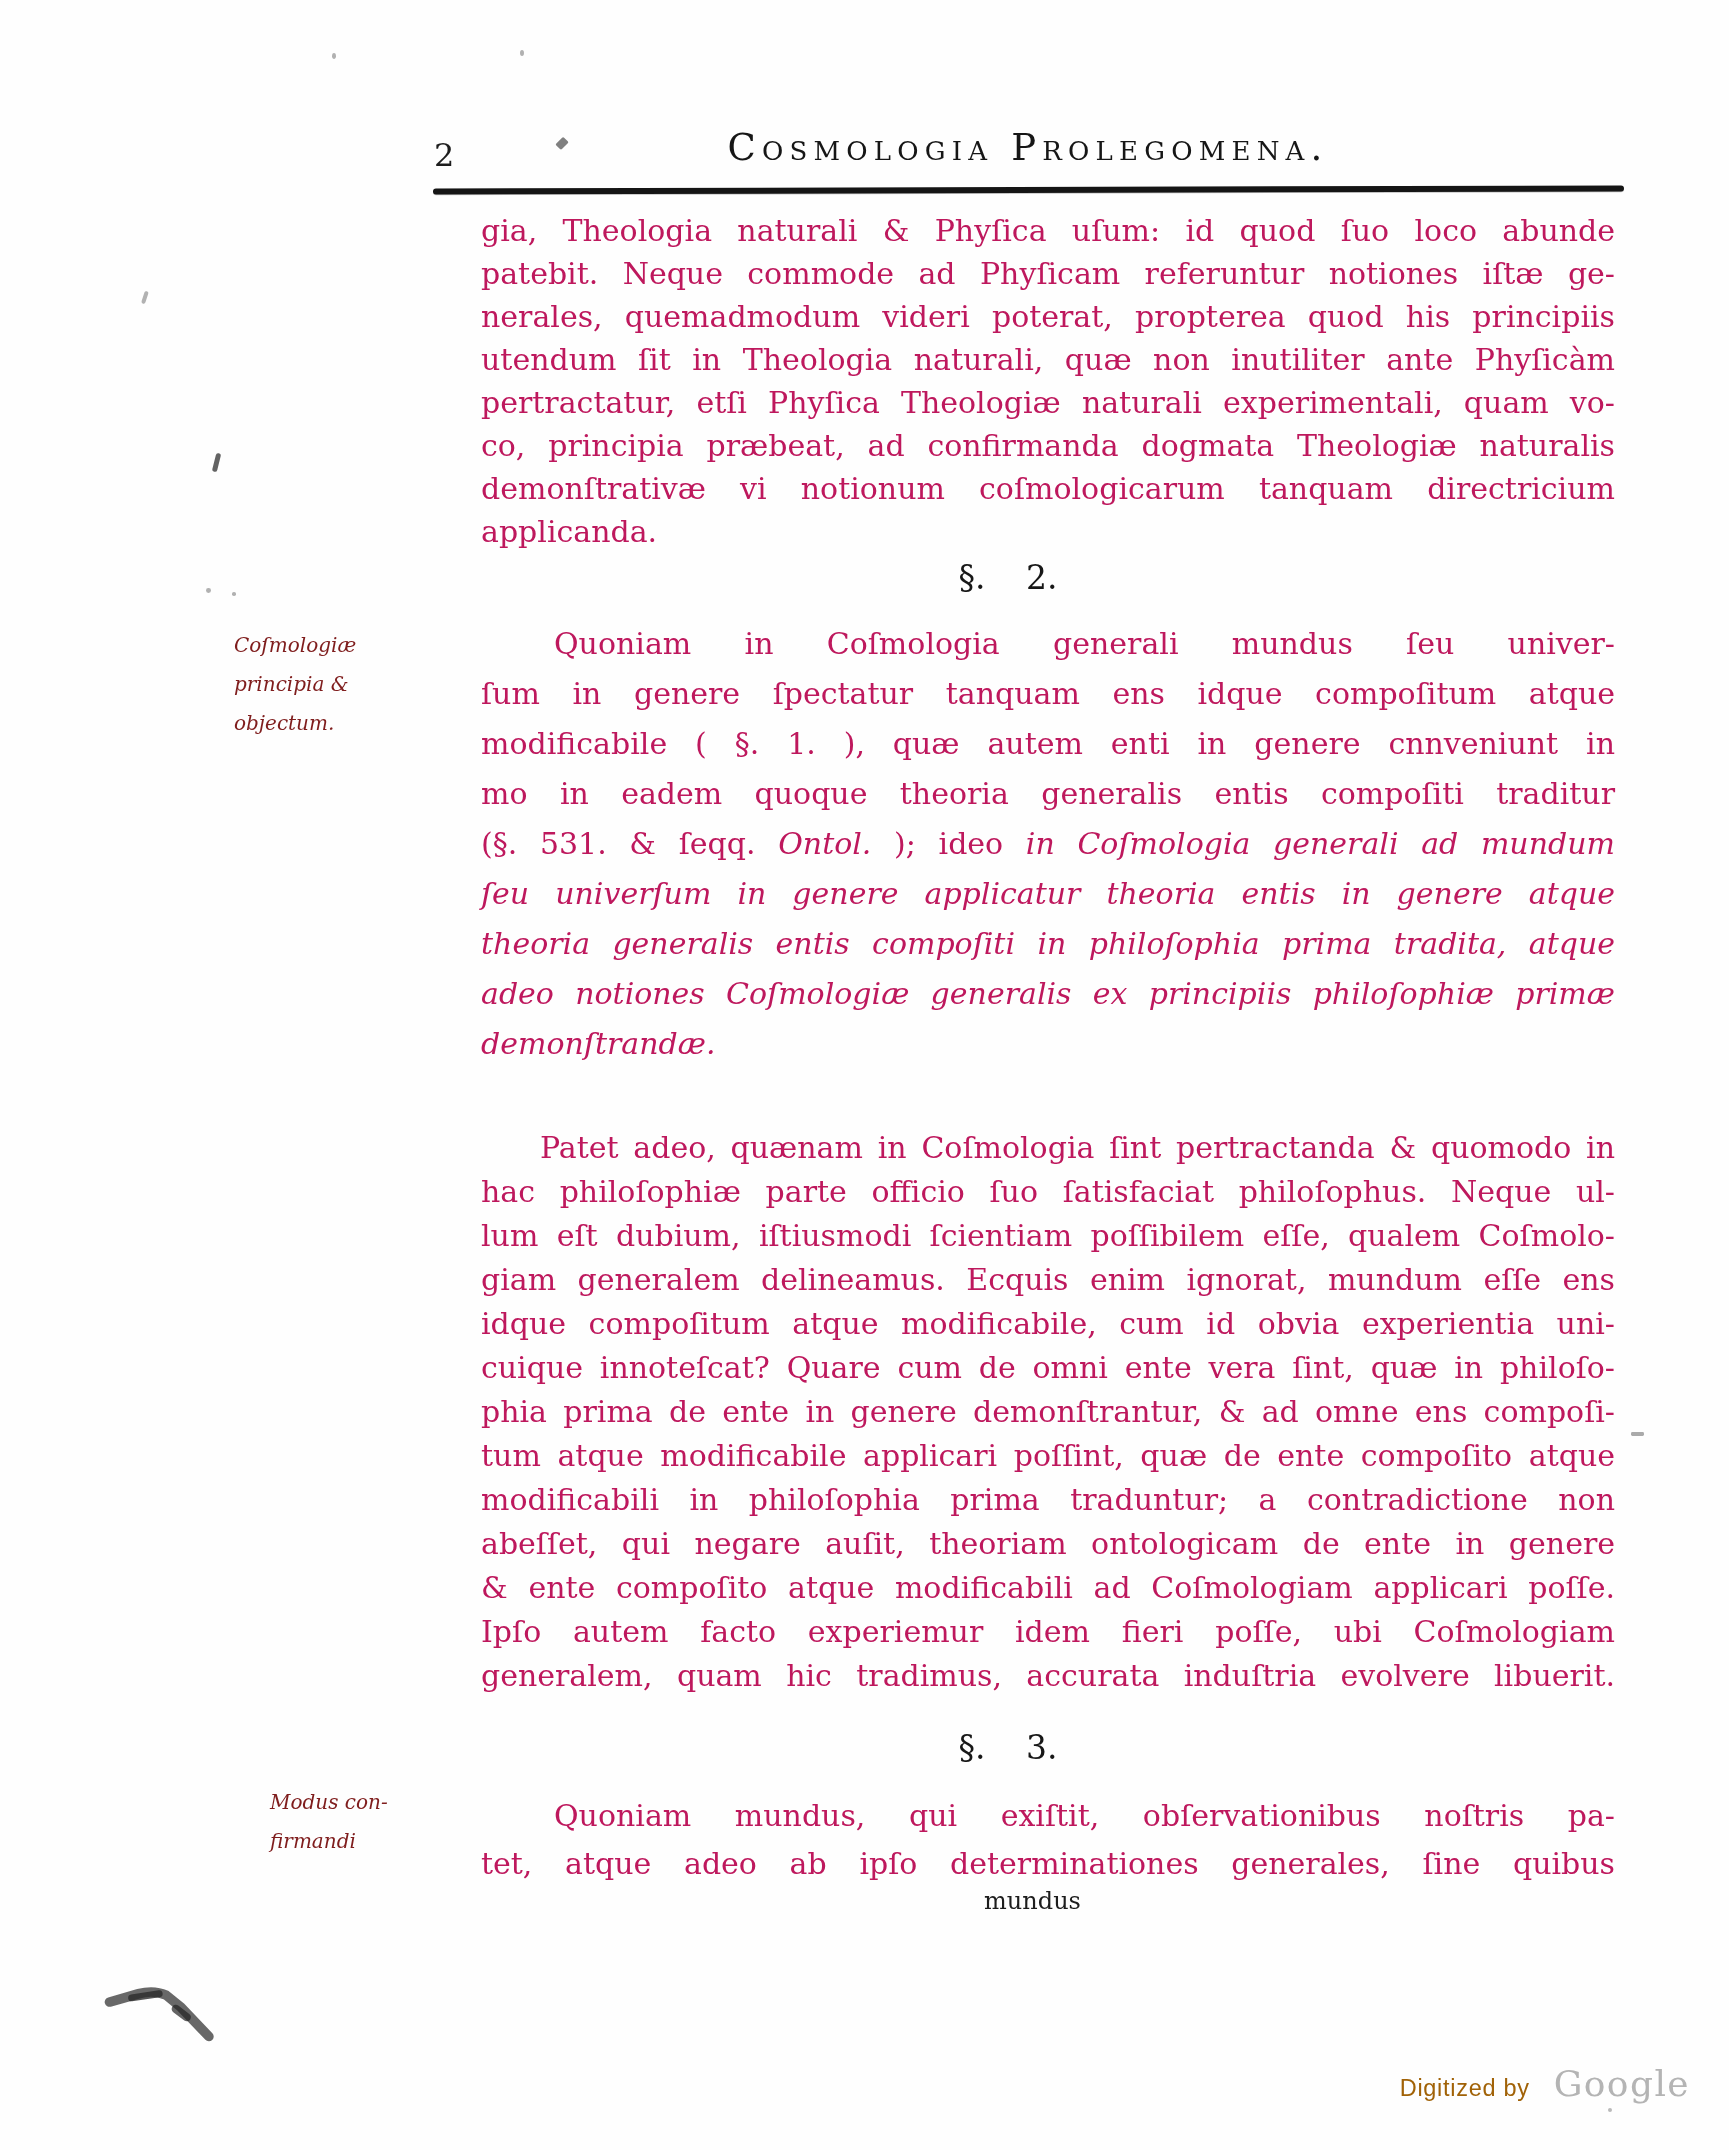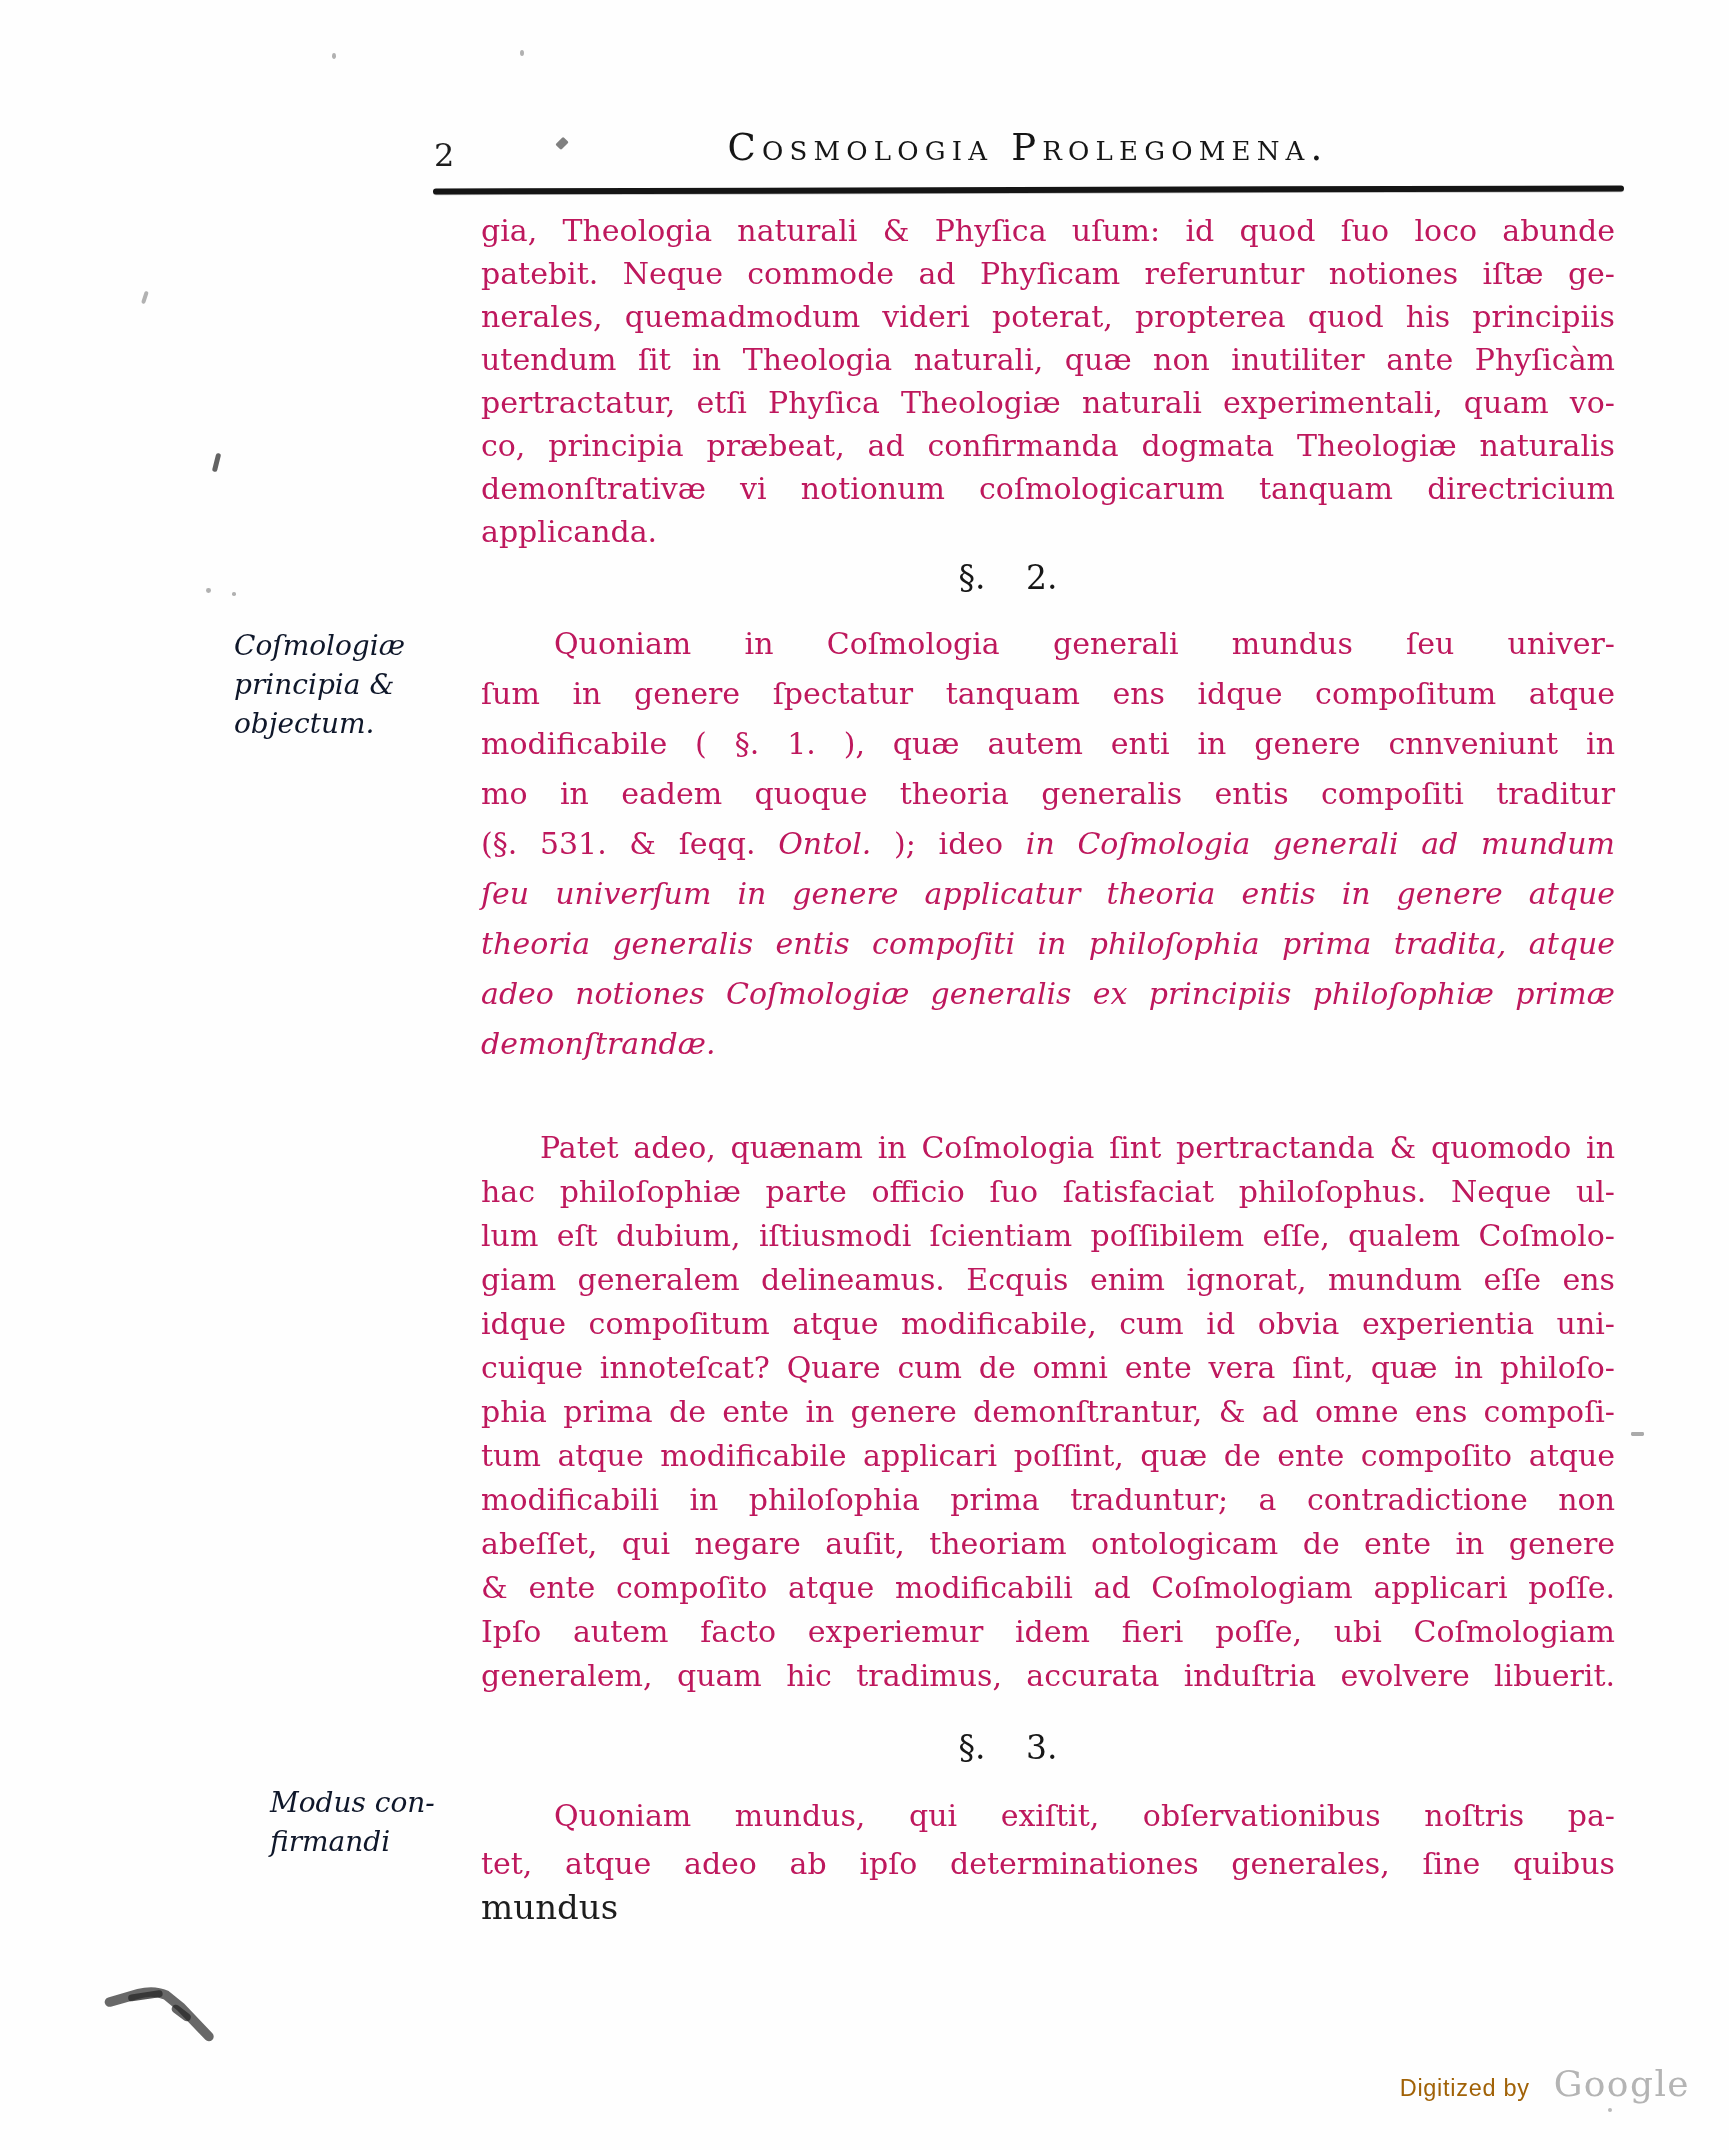--- a/index.html
+++ b/index.html
@@ -69,35 +69,35 @@
   }
   #sec2head { top: 558px; }
   #sec3head { top: 1728px; }
 
   
   .sidenote {
     position: absolute;
     left: 234px;
     width: 214px;
     font-style: italic;
-    font-size: 28px;
+    font-size: 20px;
     line-height: 39px;
-    color: #0f172a;
+    color: #7f1d1d;
   }
   #sidenote1 { top: 626px; }
   #sidenote2 { top: 1783px; margin-left: 36px; }
   .sidenote .line { text-align: left; text-align-last: left; }
 
   
   .catchword {
     position: absolute;
     left: 481px; top: 1887px;
     width: 1103px;
-    text-align: left;
-    font-size: 34px;
+    text-align: center;
+    font-size: 24px;
   }
 
   
   .watermark {
     position: absolute;
     top: 2063px; right: 39px;
     white-space: nowrap;
     display: flex;
     align-items: baseline;
   }

